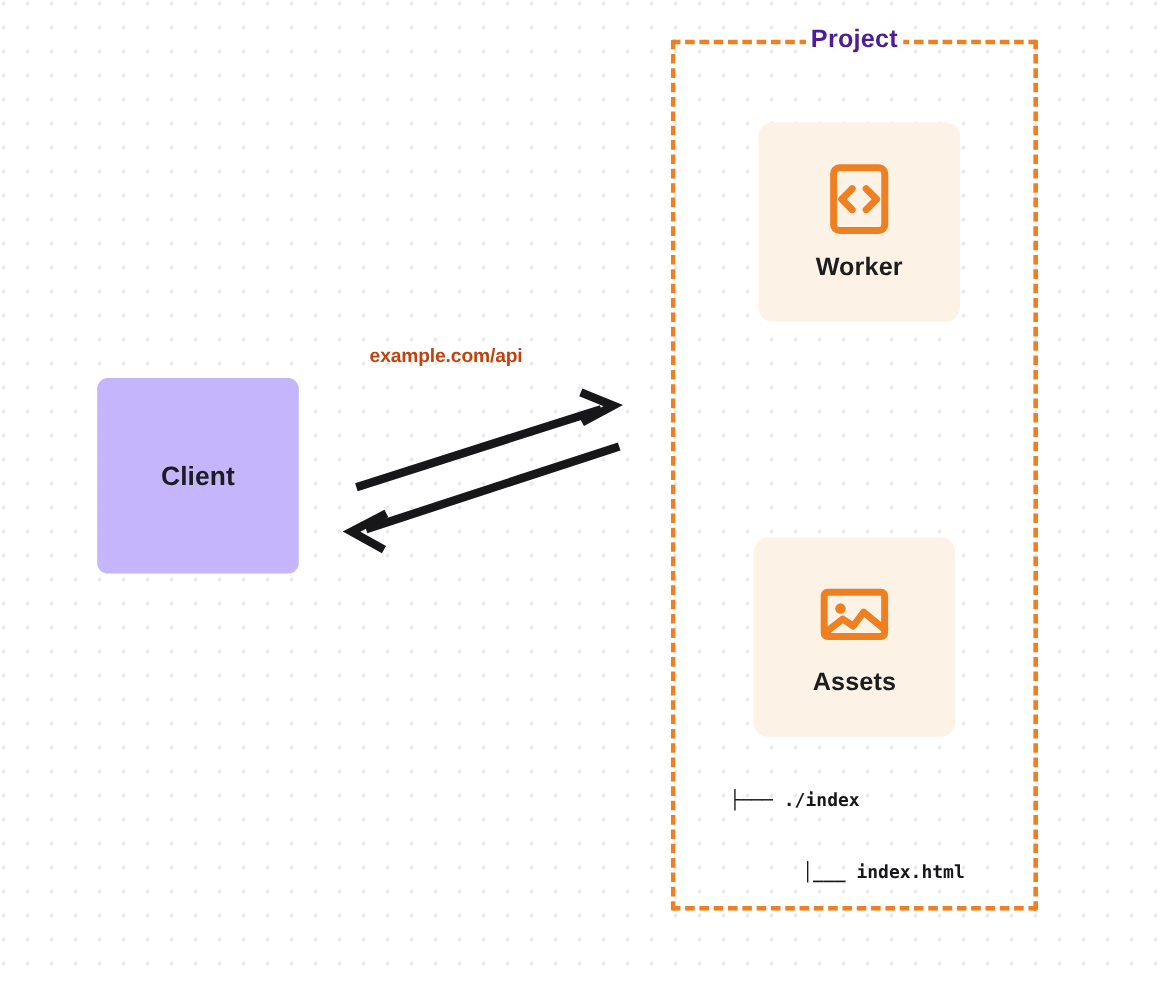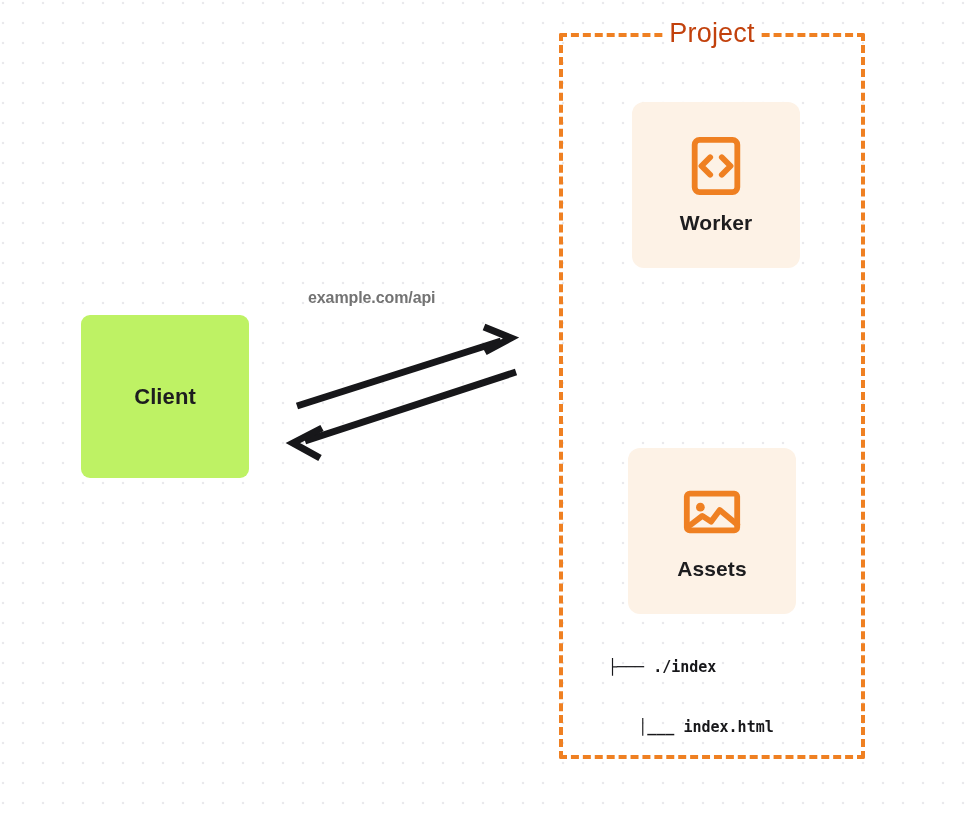--- a/index.html
+++ b/index.html
@@ -24,21 +24,21 @@
     inset: 0;
   }
 
   
   .client-node {
     position: absolute;
     left: 81px;
     top: 315px;
     width: 168px;
     height: 163px;
-    background: #bef264;
+    background: #c4b5fd;
     border-radius: 9px;
     display: flex;
     align-items: center;
     justify-content: center;
   }
   .client-label {
     font-size: 22px;
     font-weight: bold;
     color: #1d1d1f;
     letter-spacing: 0.1px;
@@ -53,21 +53,21 @@
     height: 818px;
     pointer-events: none;
   }
 
   .edge-label {
     position: absolute;
     left: 308px;
     top: 289px;
     font-size: 16px;
     font-weight: bold;
-    color: #737373;
+    color: #c2410c;
     white-space: nowrap;
     letter-spacing: -0.1px;
   }
 
   
   .project-container {
     position: absolute;
     left: 559px;
     top: 33px;
     width: 306px;
@@ -76,23 +76,23 @@
     border: 4px dashed #ef8022;
     border-radius: 2px;
   }
   .project-title {
     position: absolute;
     left: 50%;
     top: -4px;
     transform: translate(-50%, -50%);
     background: #ffffff;
     padding: 0 4px;
-    font-size: 27px;
-    font-weight: normal;
-    color: #c2410c;
+    font-size: 21px;
+    font-weight: bold;
+    color: #4c1d95;
     white-space: nowrap;
     letter-spacing: 0.2px;
   }
 
   
   .service-card {
     position: absolute;
     width: 168px;
     height: 166px;
     background: #fdf2e6;
@@ -126,21 +126,21 @@
     width: 196px;
     font-family: "DejaVu Sans Mono", monospace;
     font-size: 15px;
     font-weight: bold;
     line-height: 20px;
     color: #17171a;
     white-space: pre;
   }
   .file-tree .tree-row {
     display: block;
-    text-align: center;
+    text-align: right;
   }
   .file-tree .tree-row.root { text-align: left; }
 </style>
 </head>
 <body>
 
 <div class="canvas">
 
   <div class="client-node">
     <span class="client-label">Client</span>

